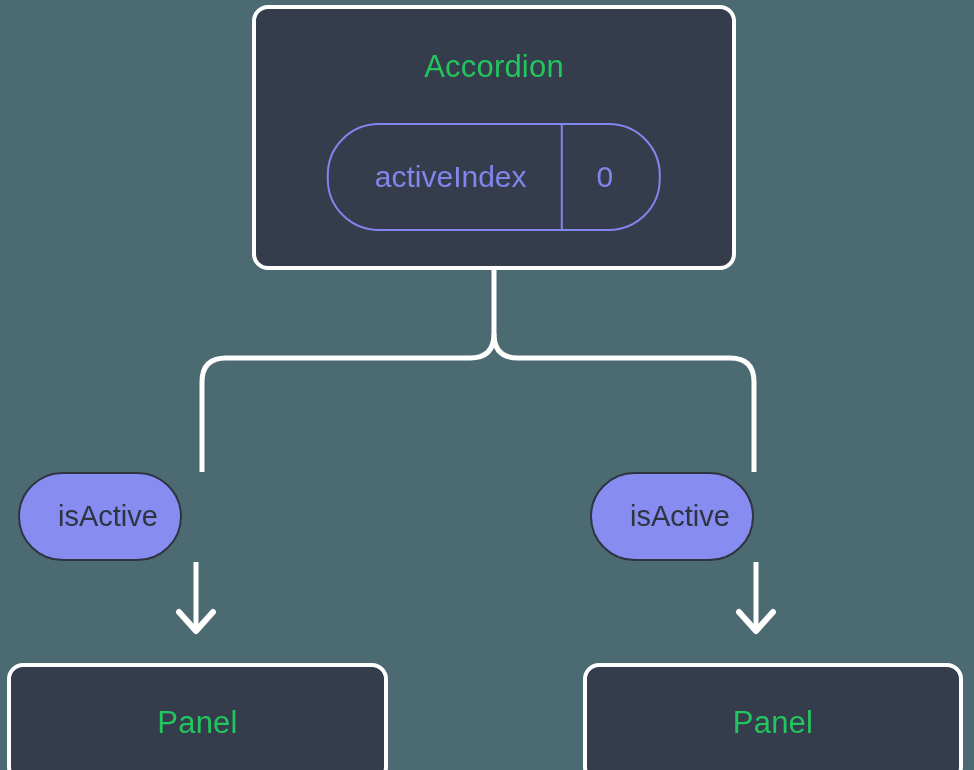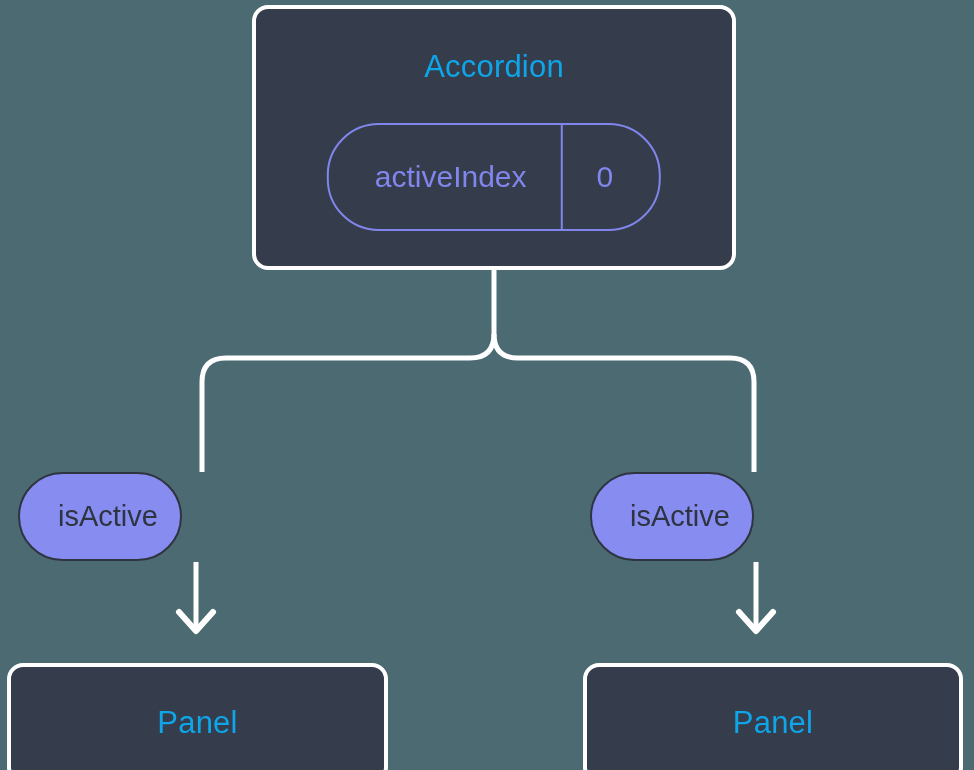--- a/index.html
+++ b/index.html
@@ -31,21 +31,21 @@
     position: absolute;
     box-sizing: border-box;
     background: #353c4b;
     border: 4px solid #ffffff;
     border-radius: 16px;
     display: flex;
     flex-direction: column;
     align-items: center;
   }
   .node-title {
-    color: #0ea5e9;
+    color: #22c55e;
     font-size: 31px;
     font-weight: 400;
     letter-spacing: 0.2px;
     white-space: nowrap;
   }
 
   
   #node-accordion {
     left: 252px;
     top: 5px;

